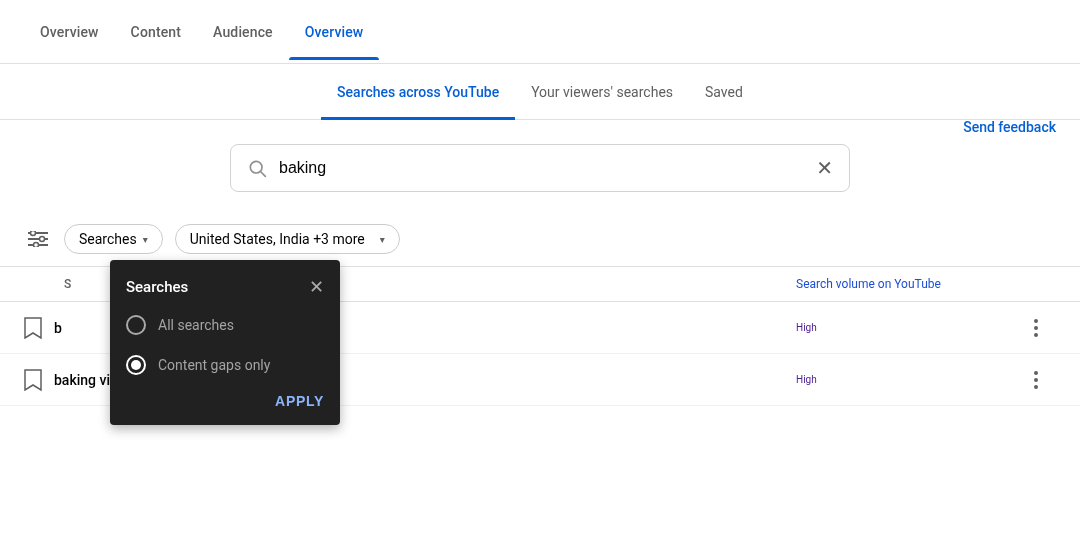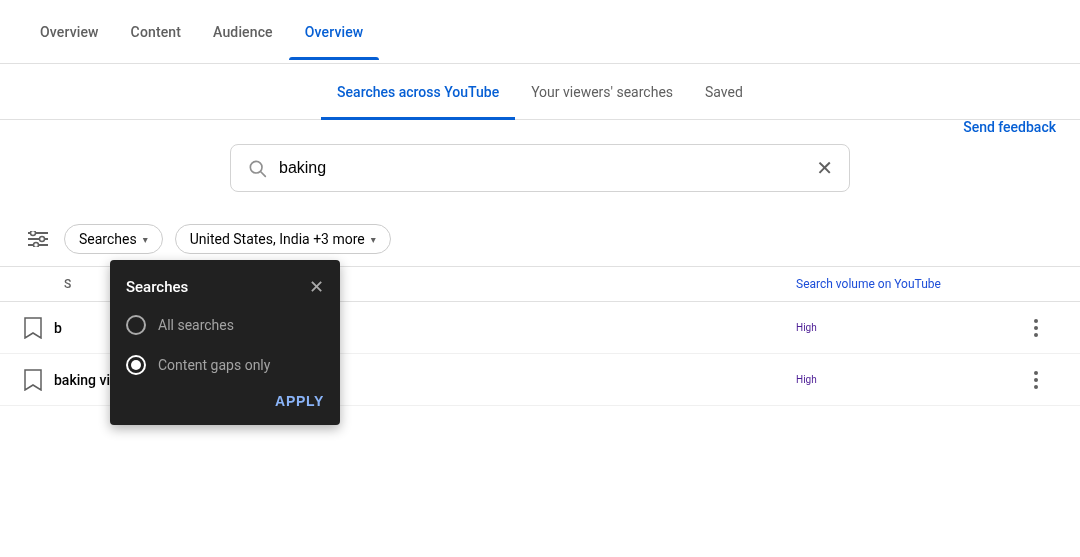--- a/index.html
+++ b/index.html
@@ -157,21 +157,21 @@
       border-radius: 20px;
       padding: 6px 14px;
       font-size: 14px;
       cursor: pointer;
       color: #030303;
       background: #fff;
     }
     .location-btn {
       display: flex;
       align-items: center;
-      gap: 6px;
+      gap: 15px;
       border: 1px solid #ccc;
       border-radius: 20px;
       padding: 6px 14px;
       font-size: 14px;
       cursor: pointer;
       color: #030303;
       background: #fff;
     }
     .chevron-down {
       font-size: 10px;

